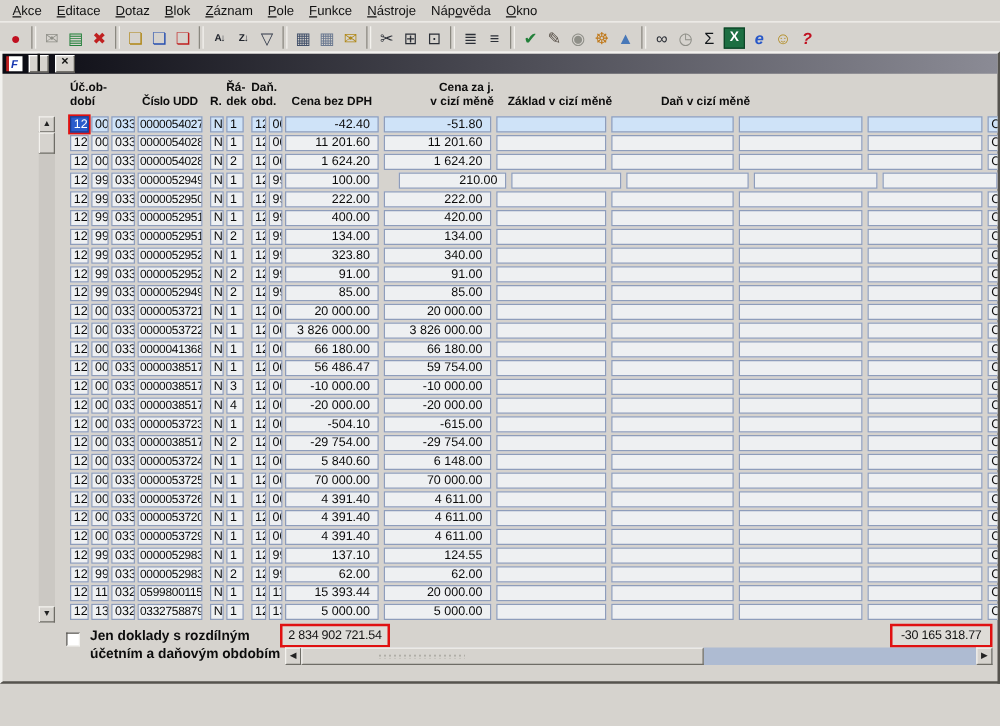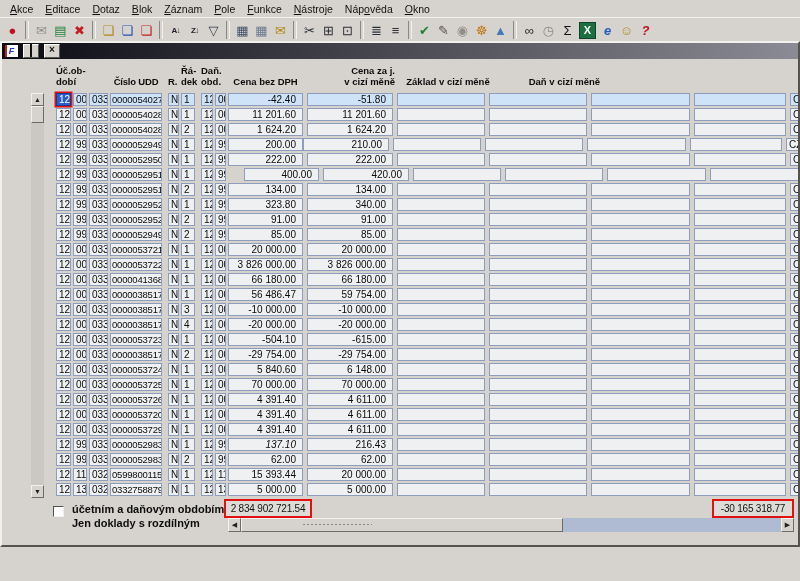--- a/index.html
+++ b/index.html
@@ -281,22 +281,22 @@
           </div>
           <div class="row">
             <div class="cell w0" style="margin-left: 0px;">12</div>
             <div class="cell w1" style="margin-left: 2px;">99</div>
             <div class="cell w2" style="margin-left: 2px;">033</div>
             <div class="cell w3" style="margin-left: 2px;">0000052949</div>
             <div class="cell w4" style="margin-left: 6px;">N</div>
             <div class="cell w5" style="margin-left: 2px;">1</div>
             <div class="cell w6" style="margin-left: 6px;">12</div>
             <div class="cell w7" style="margin-left: 2px;">99</div>
-            <div class="cell w8 num" style="margin-left: 2px;">200.00</div>
-            <div class="cell w9 num" style="margin-left: 0;">210.00</div>
+            <div class="cell w8 num" style="margin-left: 2px;">100.00</div>
+            <div class="cell w9 num" style="margin-left: 16px;">210.00</div>
             <div class="cell w10" style="margin-left: 4px;"></div>
             <div class="cell w11" style="margin-left: 4px;"></div>
             <div class="cell w12" style="margin-left: 4px;"></div>
             <div class="cell w13" style="margin-left: 4px;"></div>
             <div class="cell w14" style="margin-left: 4px;">CZ</div>
           </div>
           <div class="row">
             <div class="cell w0" style="margin-left: 0px;">12</div>
             <div class="cell w1" style="margin-left: 2px;">99</div>
             <div class="cell w2" style="margin-left: 2px;">033</div>
@@ -315,21 +315,21 @@
           </div>
           <div class="row">
             <div class="cell w0" style="margin-left: 0px;">12</div>
             <div class="cell w1" style="margin-left: 2px;">99</div>
             <div class="cell w2" style="margin-left: 2px;">033</div>
             <div class="cell w3" style="margin-left: 2px;">0000052951</div>
             <div class="cell w4" style="margin-left: 6px;">N</div>
             <div class="cell w5" style="margin-left: 2px;">1</div>
             <div class="cell w6" style="margin-left: 6px;">12</div>
             <div class="cell w7" style="margin-left: 2px;">99</div>
-            <div class="cell w8 num" style="margin-left: 18px;">400.00</div>
+            <div class="cell w8 num" style="margin-left: 2px;">400.00</div>
             <div class="cell w9 num" style="margin-left: 4px;">420.00</div>
             <div class="cell w10" style="margin-left: 4px;"></div>
             <div class="cell w11" style="margin-left: 4px;"></div>
             <div class="cell w12" style="margin-left: 4px;"></div>
             <div class="cell w13" style="margin-left: 4px;"></div>
             <div class="cell w14" style="margin-left: 4px;">CZ</div>
           </div>
           <div class="row">
             <div class="cell w0" style="margin-left: 0px;">12</div>
             <div class="cell w1" style="margin-left: 2px;">99</div>
@@ -621,22 +621,22 @@
           </div>
           <div class="row">
             <div class="cell w0" style="margin-left: 0px;">12</div>
             <div class="cell w1" style="margin-left: 2px;">99</div>
             <div class="cell w2" style="margin-left: 2px;">033</div>
             <div class="cell w3" style="margin-left: 2px;">0000052983</div>
             <div class="cell w4" style="margin-left: 6px;">N</div>
             <div class="cell w5" style="margin-left: 2px;">1</div>
             <div class="cell w6" style="margin-left: 6px;">12</div>
             <div class="cell w7" style="margin-left: 2px;">99</div>
-            <div class="cell w8 num" style="margin-left: 2px; font-style: italic;">137.10</div>
-            <div class="cell w9 num" style="margin-left: 4px;">216.43</div>
+            <div class="cell w8 num" style="margin-left: 2px;">137.10</div>
+            <div class="cell w9 num" style="margin-left: 4px;">124.55</div>
             <div class="cell w10" style="margin-left: 4px;"></div>
             <div class="cell w11" style="margin-left: 4px;"></div>
             <div class="cell w12" style="margin-left: 4px;"></div>
             <div class="cell w13" style="margin-left: 4px;"></div>
             <div class="cell w14" style="margin-left: 4px;">CZ</div>
           </div>
           <div class="row">
             <div class="cell w0" style="margin-left: 0px;">12</div>
             <div class="cell w1" style="margin-left: 2px;">99</div>
             <div class="cell w2" style="margin-left: 2px;">033</div>
@@ -687,22 +687,22 @@
             <div class="cell w13" style="margin-left: 4px;"></div>
             <div class="cell w14" style="margin-left: 4px;">CZ</div>
           </div>
         </div>
 
       <div class="total" id="total1">2 834 902 721.54</div>
       <div class="total" id="total2">-30 165 318.77</div>
 
       <div class="chkbox"></div>
       <div class="chklbl">
+        <div>Jen doklady s rozdílným</div>
         <div>účetním a daňovým obdobím</div>
-        <div>Jen doklady s rozdílným</div>
       </div>
 
       <div class="hscroll">
         <div class="harrow" style="left:0">◀</div>
         <div class="hthumb"></div>
         <div class="harrow" style="right:0">▶</div>
       </div>
     </div>
   </div>
 

